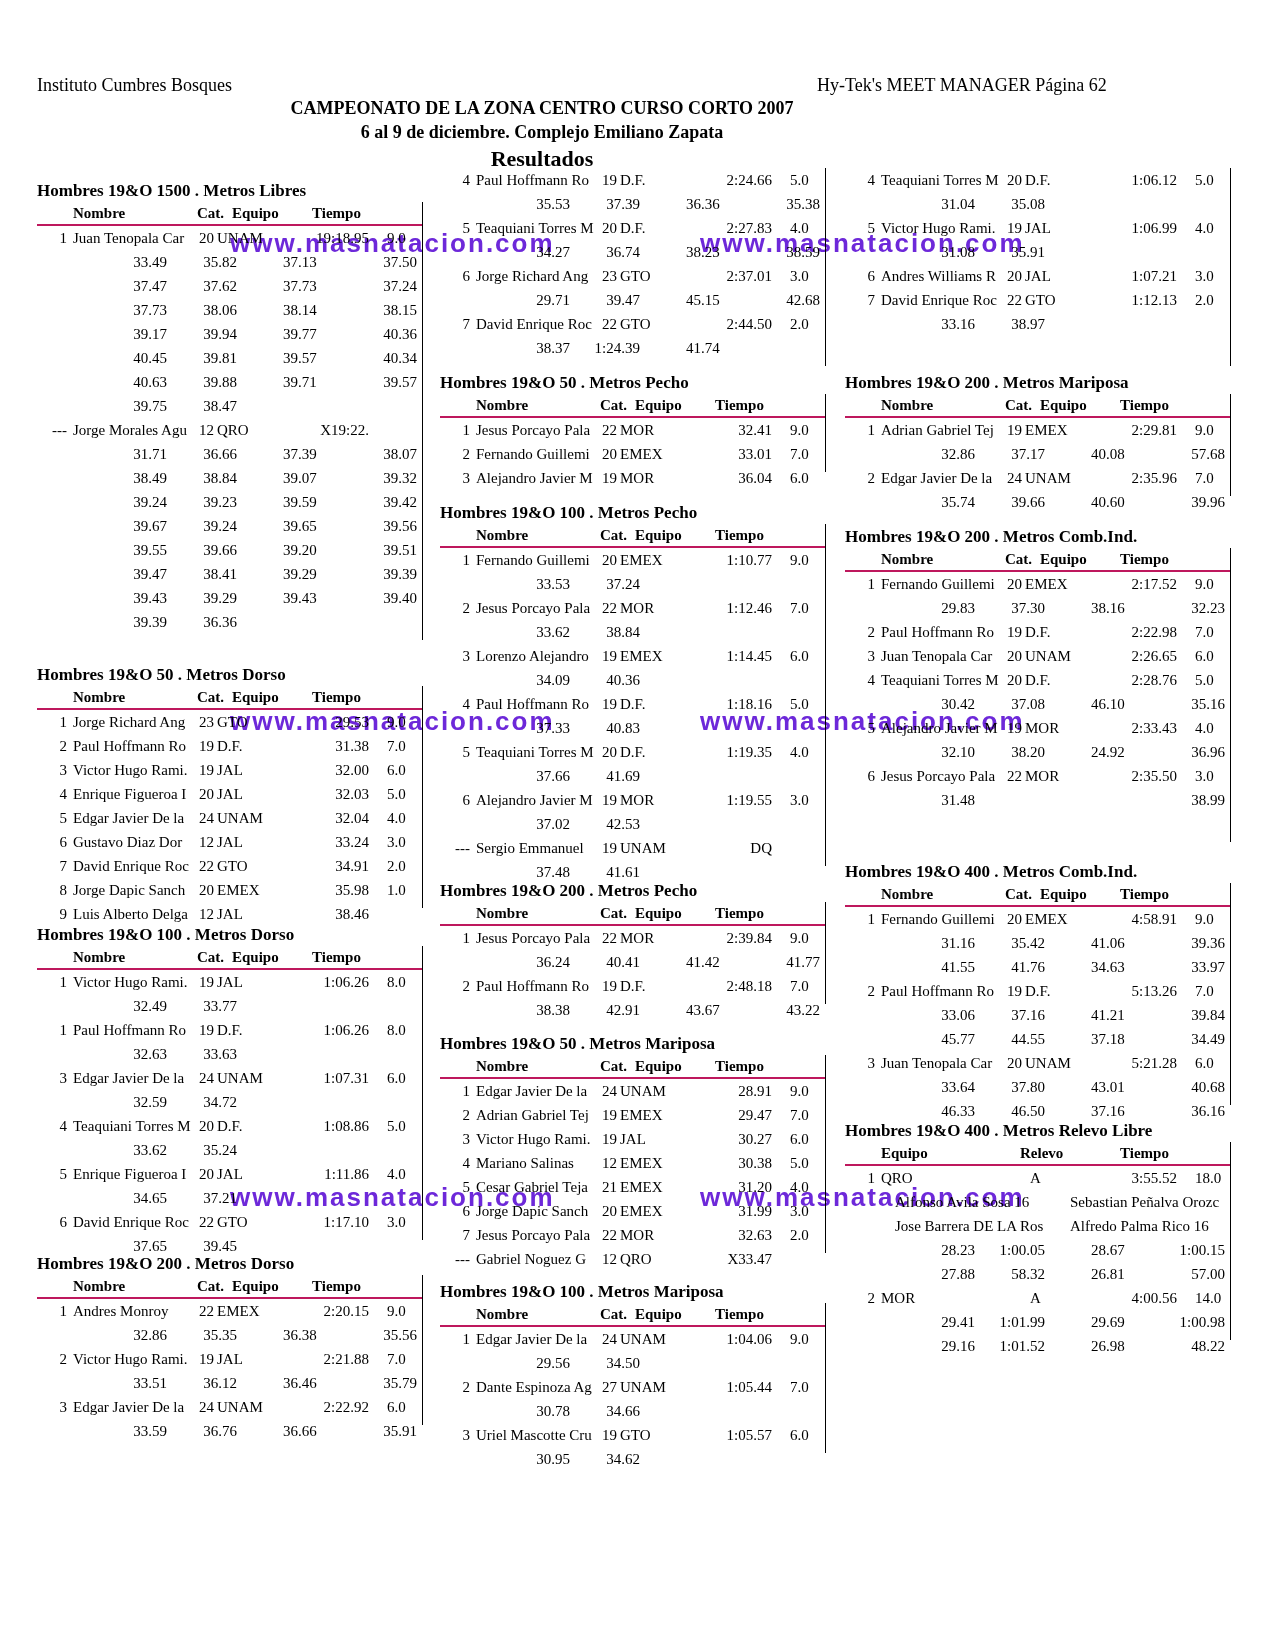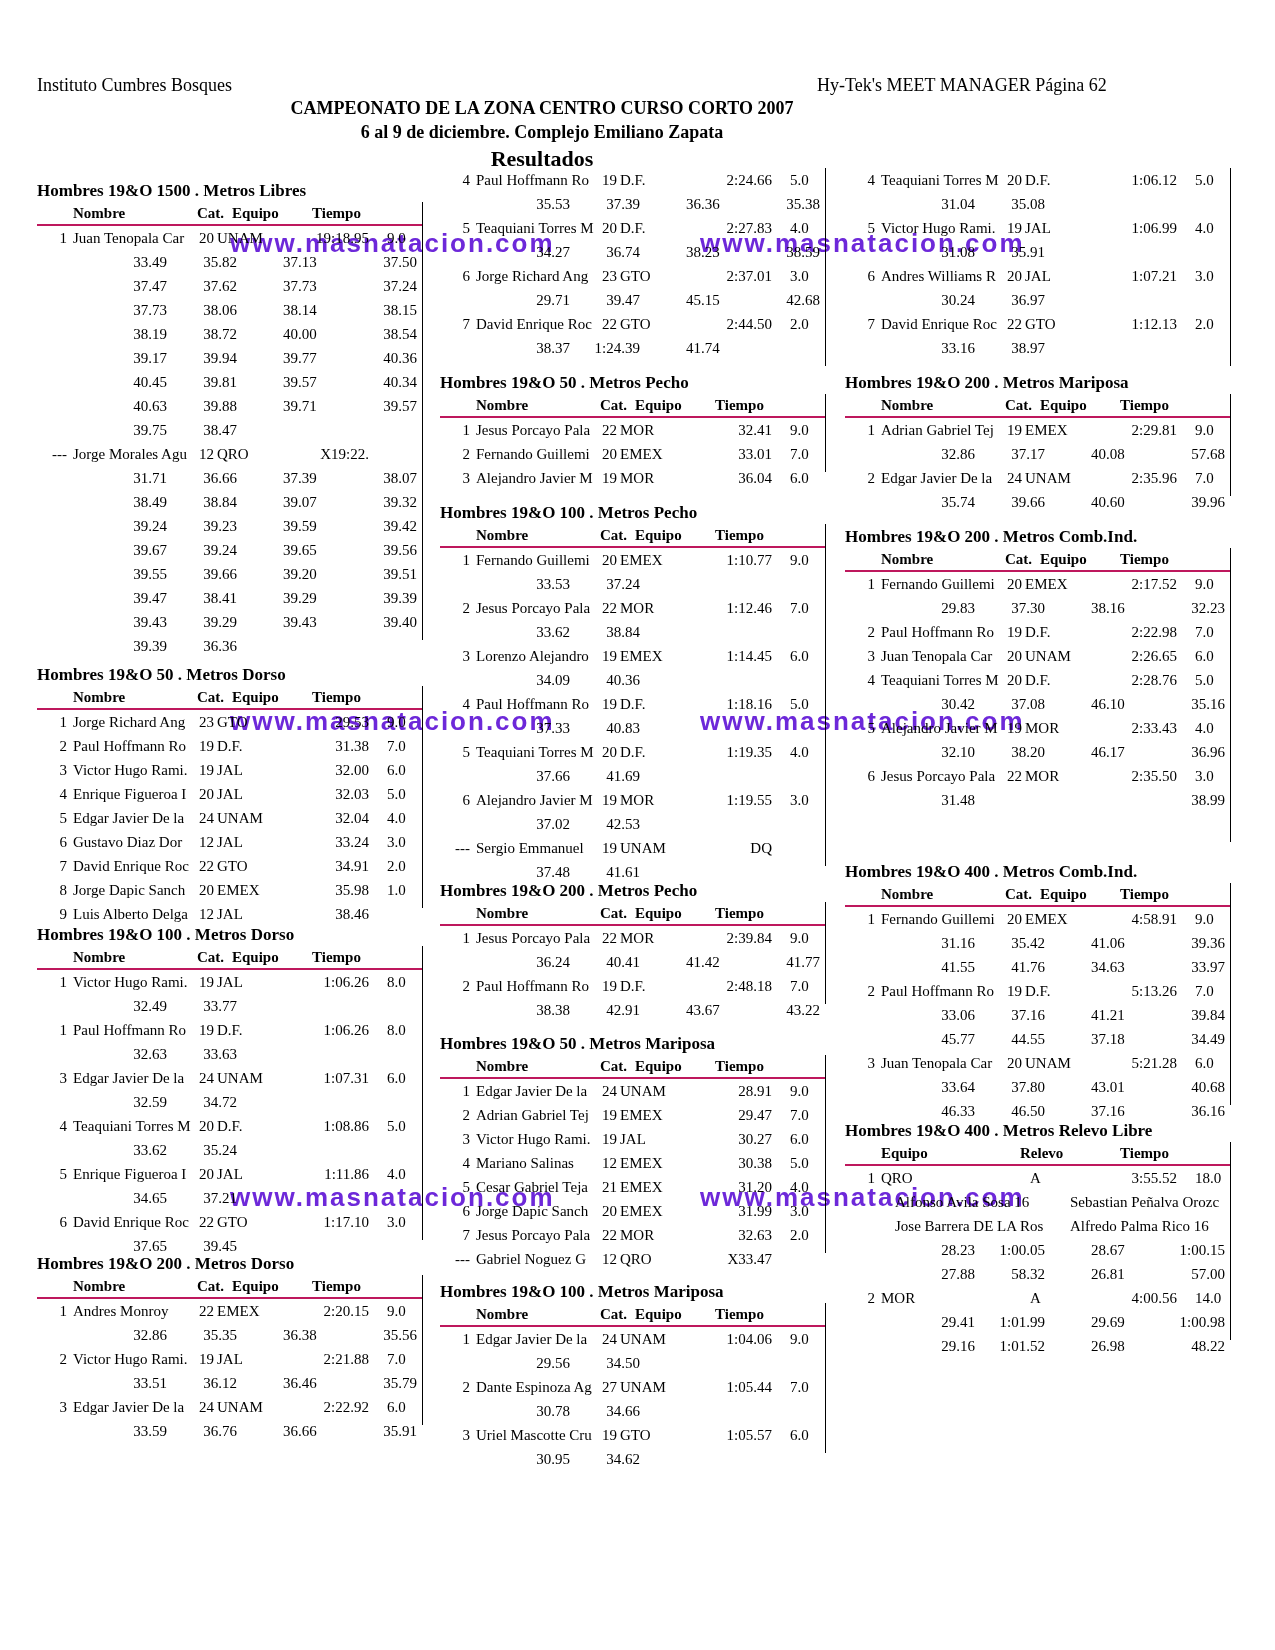--- a/index.html
+++ b/index.html
@@ -84,26 +84,20 @@
         <span class="s3">37.73</span>
         <span class="s4">37.24</span>
       </div>
       <div class="row">
         <span class="s1">37.73</span>
         <span class="s2">38.06</span>
         <span class="s3">38.14</span>
         <span class="s4">38.15</span>
       </div>
       <div class="row">
-        <span class="s1">38.19</span>
-        <span class="s2">38.72</span>
-        <span class="s3">40.00</span>
-        <span class="s4">38.54</span>
-      </div>
-      <div class="row">
         <span class="s1">39.17</span>
         <span class="s2">39.94</span>
         <span class="s3">39.77</span>
         <span class="s4">40.36</span>
       </div>
       <div class="row">
         <span class="s1">40.45</span>
         <span class="s2">39.81</span>
         <span class="s3">39.57</span>
         <span class="s4">40.34</span>
@@ -763,24 +757,20 @@
       </div>
       <div class="row">
         <span class="place">6</span>
         <span class="name">Andres Williams R</span>
         <span class="cat">20</span>
         <span class="team">JAL</span>
         <span class="time">1:07.21</span>
         <span class="pts">3.0</span>
       </div>
       <div class="row">
-        <span class="s1">30.24</span>
-        <span class="s2">36.97</span>
-      </div>
-      <div class="row">
         <span class="place">7</span>
         <span class="name">David Enrique Roc</span>
         <span class="cat">22</span>
         <span class="team">GTO</span>
         <span class="time">1:12.13</span>
         <span class="pts">2.0</span>
       </div>
       <div class="row">
         <span class="s1">33.16</span>
         <span class="s2">38.97</span>
@@ -881,21 +871,21 @@
         <span class="place">5</span>
         <span class="name">Alejandro Javier M</span>
         <span class="cat">19</span>
         <span class="team">MOR</span>
         <span class="time">2:33.43</span>
         <span class="pts">4.0</span>
       </div>
       <div class="row">
         <span class="s1">32.10</span>
         <span class="s2">38.20</span>
-        <span class="s3">46.17</span>
+        <span class="s3">24.92</span>
         <span class="s4">36.96</span>
       </div>
       <div class="row">
         <span class="place">6</span>
         <span class="name">Jesus Porcayo Pala</span>
         <span class="cat">22</span>
         <span class="team">MOR</span>
         <span class="time">2:35.50</span>
         <span class="pts">3.0</span>
       </div>

